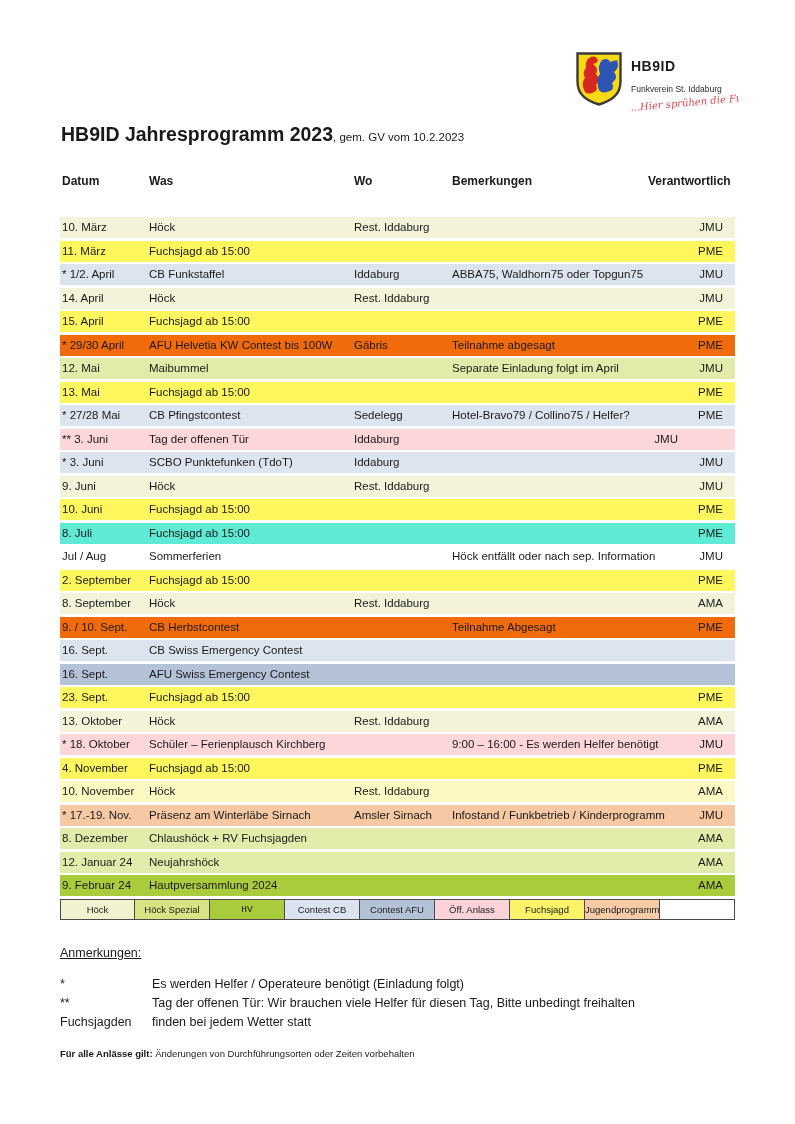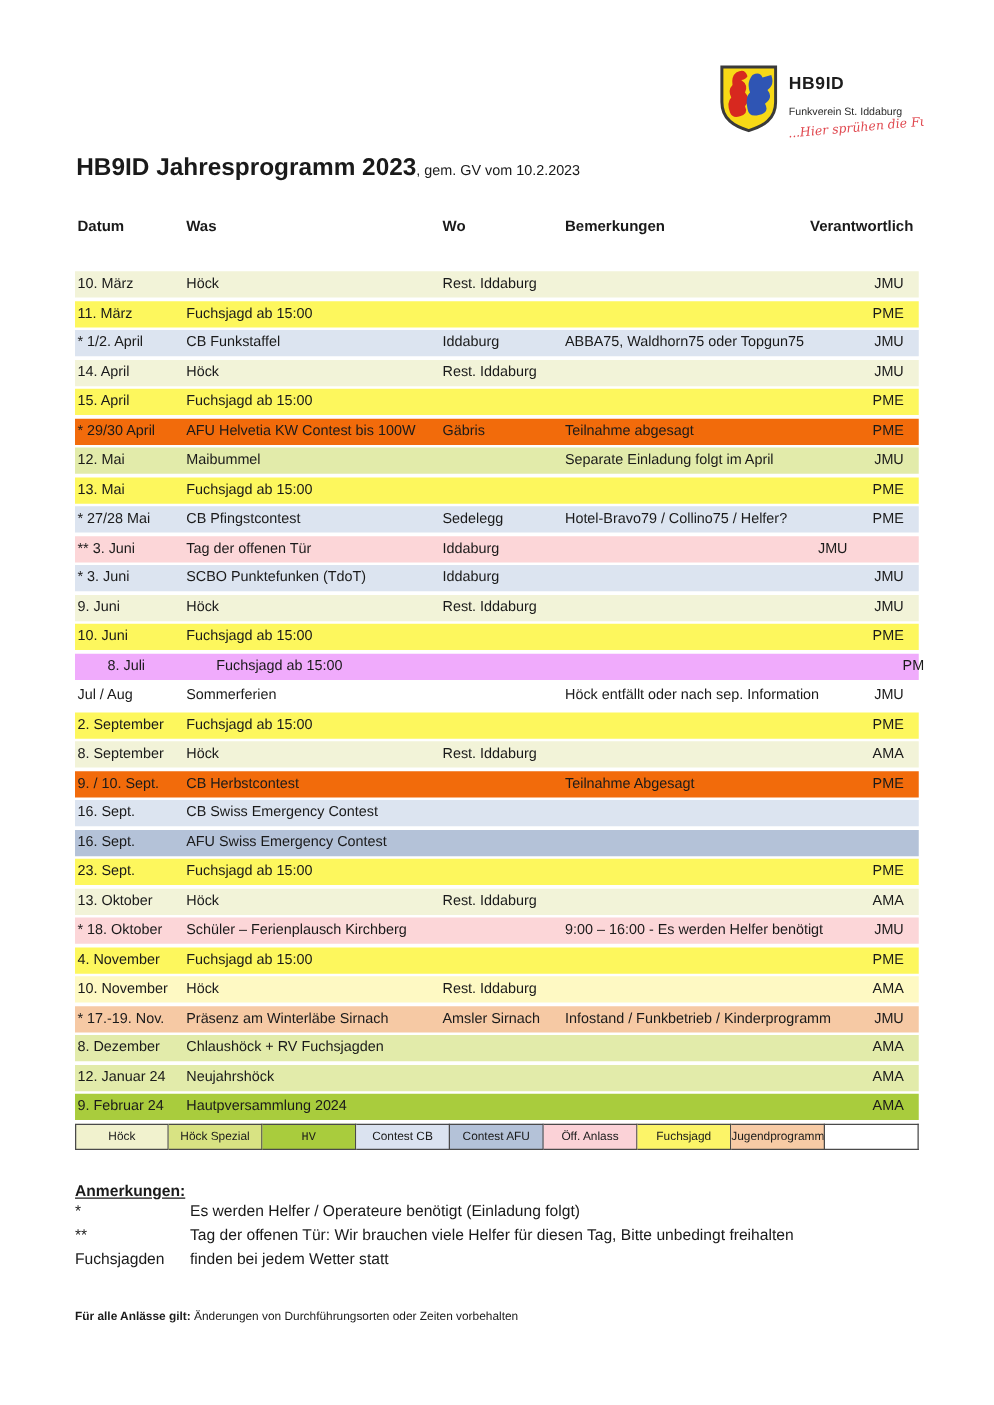--- a/index.html
+++ b/index.html
@@ -31,21 +31,21 @@
   .row .c-verantwortlich{text-align:right;padding-right:12px;padding-left:0;}
 
   
   .legend{position:absolute;left:60px;top:899px;display:grid;grid-template-columns:repeat(9,75px);}
   .lcell{height:19px;line-height:19px;border:1px solid #4a4a4a;border-left:none;
          text-align:center;font-size:9.5px;white-space:nowrap;overflow:hidden;}
   .lcell:first-child{border-left:1px solid #4a4a4a;}
 
   
   .notes{position:absolute;left:60px;top:946px;font-size:12.5px;}
-  .notes-heading{font-weight:bold;text-decoration:underline;}
+  .notes-heading{font-weight:normal;text-decoration:underline;margin-bottom:15px;}
   .note-line{display:grid;grid-template-columns:92px auto;line-height:19px;}
   .note-text{white-space:nowrap;}
 
   
   .footer{position:absolute;left:60px;top:1048px;font-size:9.5px;white-space:nowrap;}
   .footer-bold{font-weight:bold;}
 </style>
 </head>
 <body>
 
@@ -175,21 +175,21 @@
   </div>
 
   <div class="row" style="background: rgb(253, 247, 93);">
     <div class="c c-datum">10. Juni</div>
     <div class="c c-was">Fuchsjagd ab 15:00</div>
     <div class="c c-wo"></div>
     <div class="c c-bemerkungen"></div>
     <div class="c c-verantwortlich">PME</div>
   </div>
 
-  <div class="row" style="background: #f0abfc; padding-left: 24px;">
+  <div class="row" style="background: #5eead4;">
     <div class="c c-datum">8. Juli</div>
     <div class="c c-was">Fuchsjagd ab 15:00</div>
     <div class="c c-wo"></div>
     <div class="c c-bemerkungen"></div>
     <div class="c c-verantwortlich">PME</div>
   </div>
 
   <div class="row" style="background: rgb(255, 255, 255);">
     <div class="c c-datum">Jul / Aug</div>
     <div class="c c-was">Sommerferien</div>

